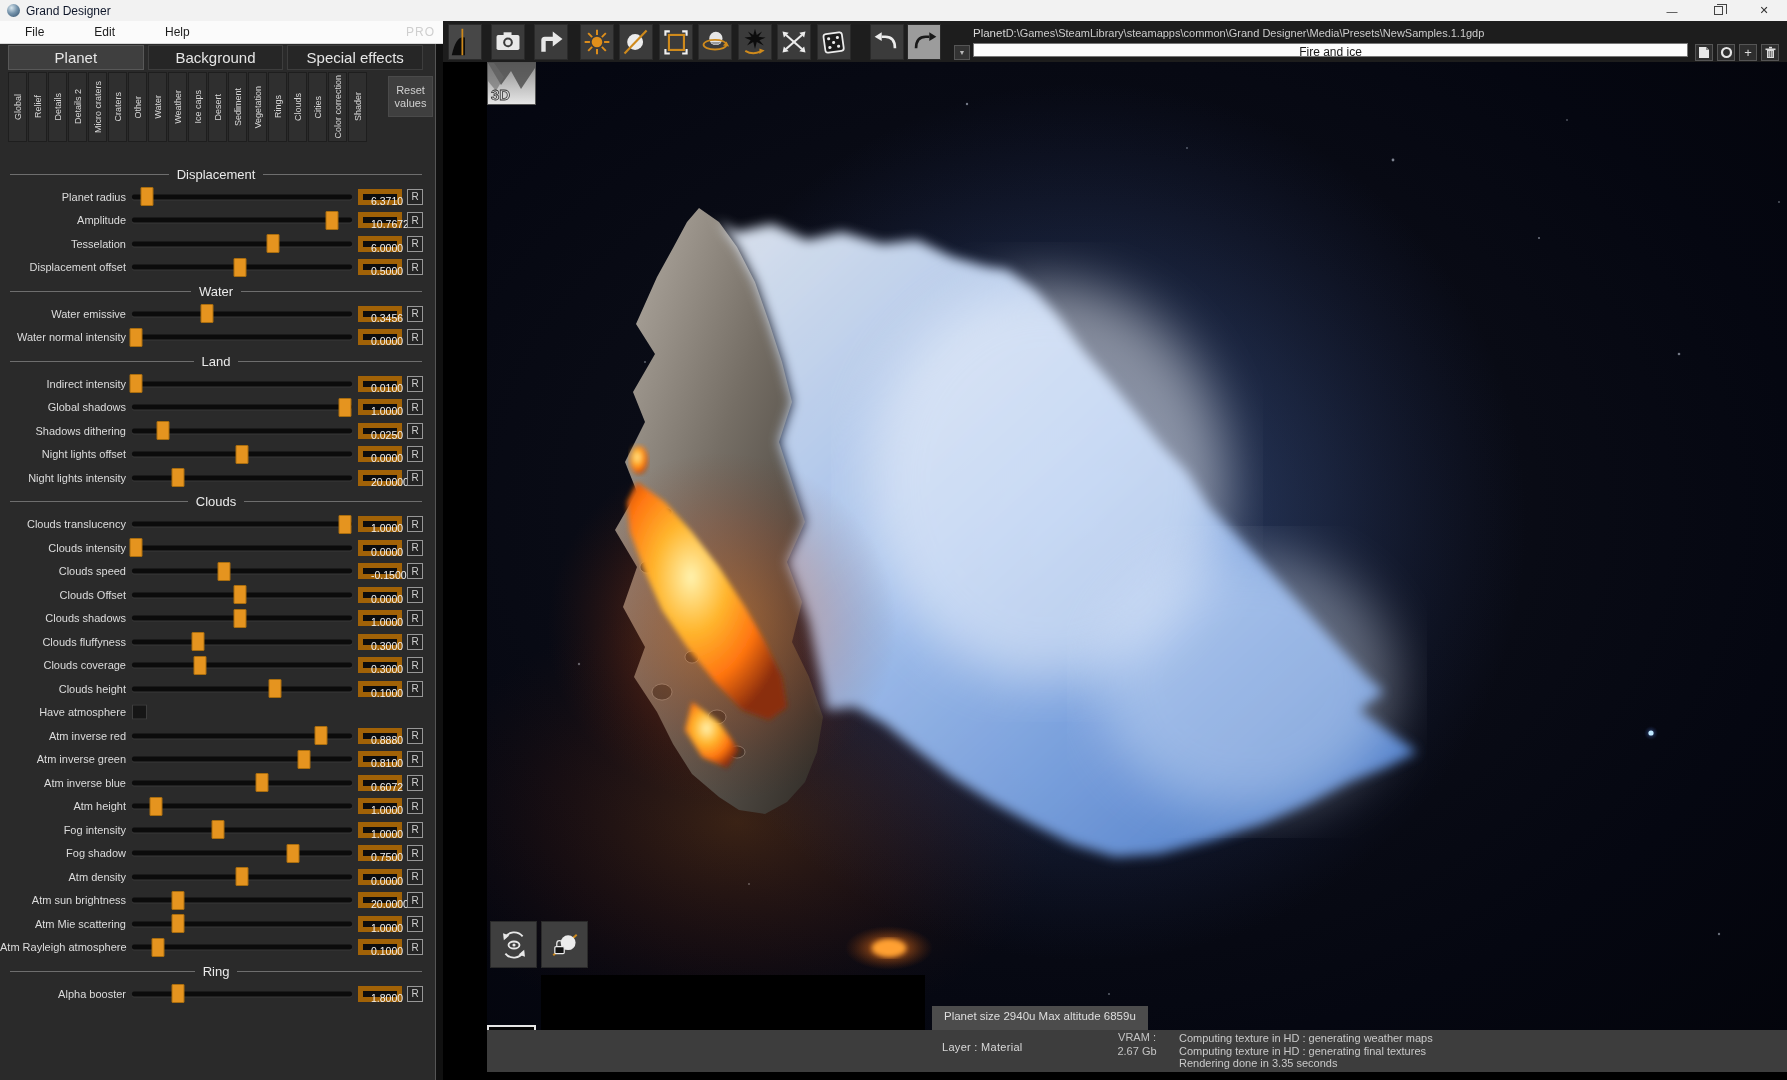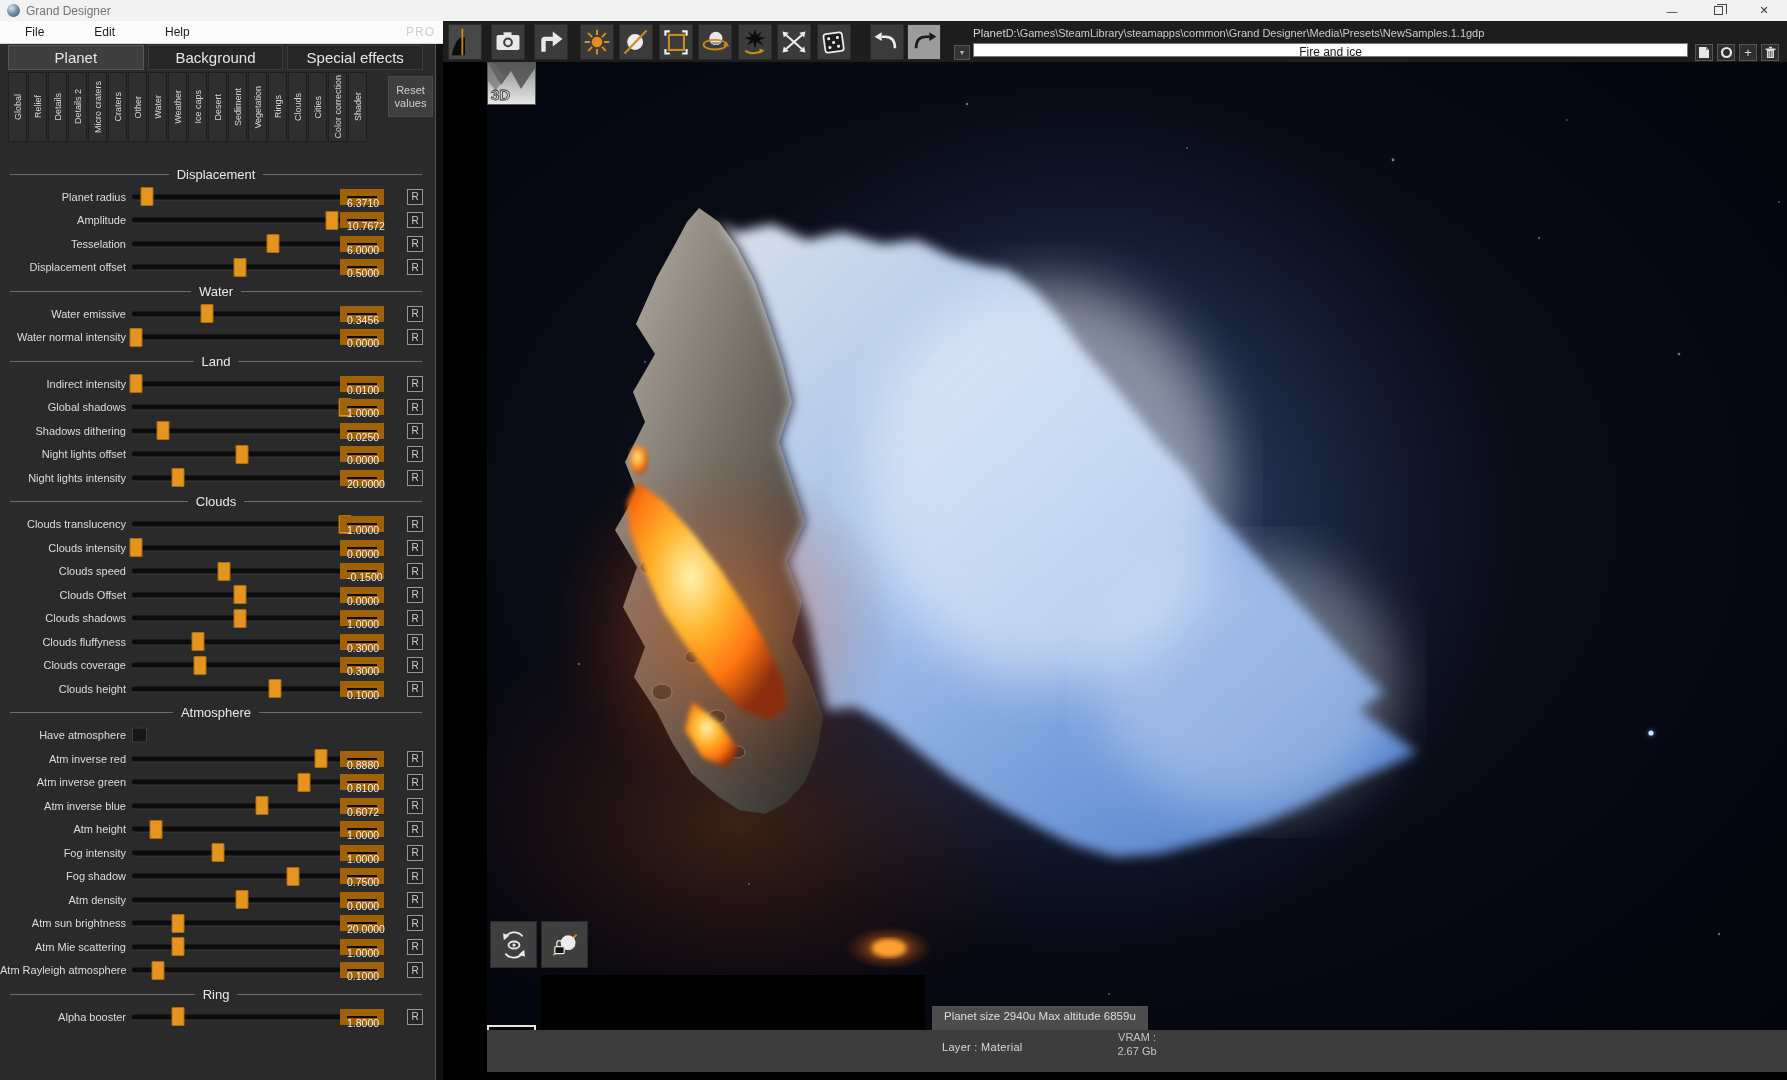--- a/index.html
+++ b/index.html
@@ -4,21 +4,21 @@
 <style>
   * { margin:0; padding:0; box-sizing:border-box; }
   html,body { background:#000; }
   body { font-family:"Liberation Sans", sans-serif; }
   #app { position:relative; width:1787px; height:1080px; overflow:hidden; background:#000; }
 
   
   #titlebar { position:absolute; left:0; top:0; width:1787px; height:21px; background:#f2f2f2; display:flex; align-items:center; }
   #app-globe { width:13px; height:13px; border-radius:50%; margin:0 6px 0 7px;
     background:radial-gradient(circle at 35% 30%, #d8e6ee, #7593ab 45%, #2f4c68); }
-  #app-title { font-size:12px; color:#737373; }
+  #app-title { font-size:12px; color:#0f172a; }
   #win-controls { position:absolute; right:0; top:0; height:21px; display:flex; }
   .winbtn { width:46px; height:21px; display:flex; align-items:center; justify-content:center; color:#333; font-size:11px; background:transparent; border:none; }
   #restore-glyph { width:9px; height:9px; border:1px solid #444; position:relative; background:#f2f2f2; }
   #restore-glyph::before { content:""; position:absolute; left:2px; top:-3px; width:9px; height:9px; border:1px solid #444; border-left:none; border-bottom:none; }
 
   
   #menubar { position:absolute; left:0; top:21px; width:443px; height:23px; background:#fbfbfb; border-bottom:1px solid #d8d8d8; display:flex; align-items:center; }
   .menu-item { padding:0 25px; font-size:12px; color:#1c1c1c; height:100%; display:flex; align-items:center; background:none; border:none; }
   #pro-badge { position:absolute; right:8px; font-size:12px; color:#cfcfcf; letter-spacing:1px; }
 
@@ -36,21 +36,21 @@
   #reset-values-btn { position:absolute; left:388px; top:32px; width:45px; height:41px; background:#3f3f3f; border:1px solid #4a4a4a; color:#d0d0d0; font-size:11px; line-height:13px; text-align:center; }
 
   #sections { position:absolute; left:0; top:106px; width:432px; bottom:0; padding-top:12px; overflow:hidden; }
   .shdr { position:relative; height:22px; margin-top:1px; display:flex; align-items:center; padding:0 10px; }
   .shdr .line { flex:1; height:1px; background:#6e6e6e; }
   .shdr .shdr-t { margin:0 8px; font-size:13px; color:#eaeaea; }
   .srow { position:relative; height:23.5px; }
   .slabel { position:absolute; left:0; width:126px; top:50%; transform:translateY(-50%); text-align:right; font-size:11px; color:#dcdcdc; white-space:nowrap; }
   .strack { position:absolute; left:132px; right:80px; height:5px; top:50%; transform:translateY(-50%); background:#0b0b0b; border-radius:2px; box-shadow:0 1px 0 rgba(255,255,255,0.07); }
   .shandle { position:absolute; top:50%; width:13px; height:19px; transform:translate(-50%,-50%); background:#e5941f; border:1px solid #a96d0e; border-radius:1px; }
-  .svalue { position:absolute; left:340px; width:44px; height:16px; top:50%; transform:translateY(-50%); background:#0d0d0d; border:7px solid #a16207; color:#f0f0f0; font-size:10.5px; text-align:right; padding:1px 3px 0 0; }
+  .svalue { position:absolute; left:358px; width:44px; height:16px; top:50%; transform:translateY(-50%); background:#0d0d0d; border:5px solid #a16207; color:#f0f0f0; font-size:10.5px; text-align:right; padding:1px 3px 0 8px; }
   .rbtn { position:absolute; left:407px; width:16px; height:16px; top:50%; transform:translateY(-50%); background:#242424; border:1px solid #979797; color:#cfcfcf; font-size:10px; line-height:13px; text-align:center; padding:0; }
   .chkbox { position:absolute; left:132px; top:50%; transform:translateY(-50%); width:15px; height:15px; background:#161616; border:1px solid #3e3e3e; }
 
   
   #vp-header { position:absolute; left:443px; top:21px; width:1344px; height:41px; background:#1d1d1d; }
   .tbtn { position:absolute; top:3px; width:34px; height:36px; background:#3b3b3b; border:1px solid #2a2a2a; padding:0; display:flex; align-items:center; justify-content:center; }
   .tbtn.lightbg { background:#9c9c9c; }
   #preset-target { position:absolute; left:530px; top:6px; font-size:11.5px; color:#d8d8d8; }
   #preset-path { position:absolute; left:560px; right:300px; top:6px; font-size:11px; color:#cccccc; text-align:center; white-space:nowrap; overflow:hidden; }
   #preset-dd-btn { position:absolute; left:511px; top:24px; width:16px; height:15px; background:#333; border:1px solid #555; color:#b8b8b8; font-size:7px; padding:0; }
@@ -332,25 +332,20 @@
     <div class="svalue">0.3000</div>
     <button class="rbtn">R</button>
   </div>
         <div class="srow">
     <span class="slabel">Clouds height</span>
     <div class="strack">
             <div class="shandle" style="left: 65%;"></div>
           </div>
     <div class="svalue">0.1000</div>
     <button class="rbtn">R</button>
-  </div>
-        <div class="shdr">
-    <div class="line"></div>
-          <span class="shdr-t">Atmosphere</span>
-          <div class="line"></div>
   </div>
         <div class="srow">
     <span class="slabel">Have atmosphere</span>
     <div class="chkbox"></div>
   </div>
         <div class="srow">
     <span class="slabel">Atm inverse red</span>
     <div class="strack">
             <div class="shandle" style="left: 86%;"></div>
           </div>
@@ -724,16 +719,21 @@
     </div>
 
     <div id="vp-badge">Planet size 2940u Max altitude 6859u</div>
 
     <div id="statusbar">
       <span id="status-layer">Layer : Material</span>
       <div id="status-vram">
         <div>VRAM :</div>
         <div>2.67 Gb</div>
       </div>
+      <div id="status-msgs">
+          <div>Computing texture in HD : generating weather maps</div>
+          <div>Computing texture in HD : generating final textures</div>
+          <div>Rendering done in 3.35 seconds</div>
+        </div>
     </div>
     <div id="vp-bottom-strip"></div>
   </div>
 </div>
 
 </body></html>

